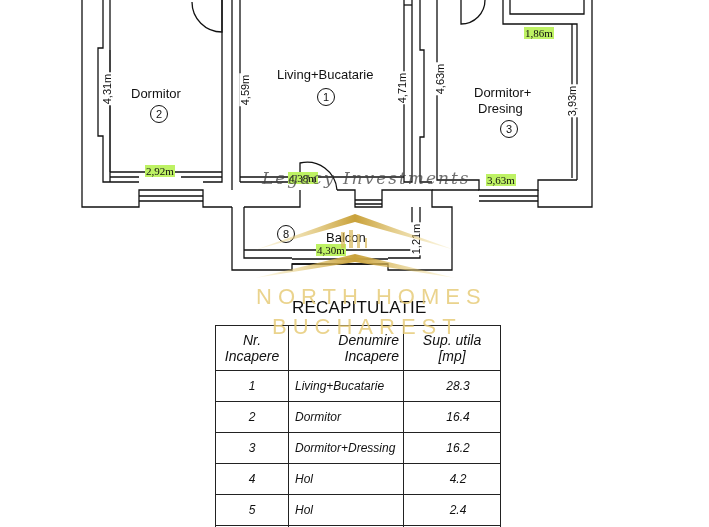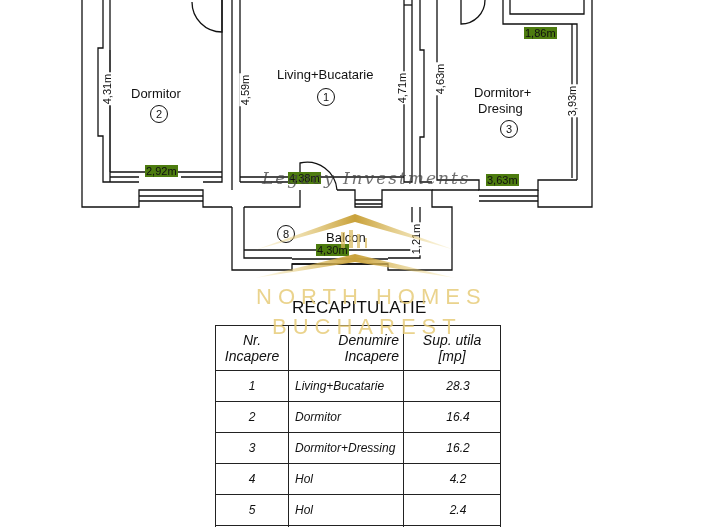--- a/index.html
+++ b/index.html
@@ -1,20 +1,20 @@
 <!DOCTYPE html>
 <html><head>
 <meta charset="utf-8">
 <style>
   html, body { margin:0; padding:0; background:#ffffff; }
   body { width:709px; height:527px; position:relative; overflow:hidden; font-family:"Liberation Sans", sans-serif; color:#111; }
   .plan { position:absolute; left:0; top:0; width:709px; height:290px; }
   .plan svg { position:absolute; left:0; top:0; }
   .lbl { position:absolute; font-size:13px; color:#111; white-space:nowrap; text-align:center; line-height:16px; }
-  .dim { position:absolute; font-size:11px; color:#111; white-space:nowrap; background:#4d7c0f; padding:0 1px; line-height:12px; }
+  .dim { position:absolute; font-size:11px; color:#111; white-space:nowrap; background:#bef264; padding:0 1px; line-height:12px;font-family:Liberation Serif, serif; }
   .dimv { position:absolute; font-size:11px; color:#111; white-space:nowrap; background:#fff; padding:0 1px; line-height:12px; transform:rotate(-90deg); transform-origin:center center; }
   .circ { position:absolute; width:16px; height:16px; border:1.3px solid #111; border-radius:50%; font-size:11px; line-height:16px; text-align:center; background:#fff; }
   .wm-script { position:absolute; left:262px; top:168px; font-family:"DejaVu Serif", serif; font-style:italic; font-size:17px; color:#404040; letter-spacing:2px; opacity:0.75;text-align:center; }
   .wm-brand1 { position:absolute; left:256px; top:284px; font-size:22px; letter-spacing:6px; color:#e7cc7a; opacity:0.85;text-align:right; }
   .wm-brand2 { position:absolute; left:272px; top:314px; font-size:22px; letter-spacing:6px; color:#e7cc7a; opacity:0.85; }
   .title { position:absolute; left:292px; top:298px; font-size:17px; color:#111; letter-spacing:0.2px; }
   table.recap { position:absolute; left:215px; top:325px; border-collapse:collapse; font-size:12px; }
   table.recap td, table.recap th { border:1.4px solid #222; padding:0 4px; height:30px;font-style:italic; }
   table.recap th { font-weight:normal; font-size:14px; line-height:16px; height:44px; }
   table.recap th.c1 { width:64px; text-align:center; }

